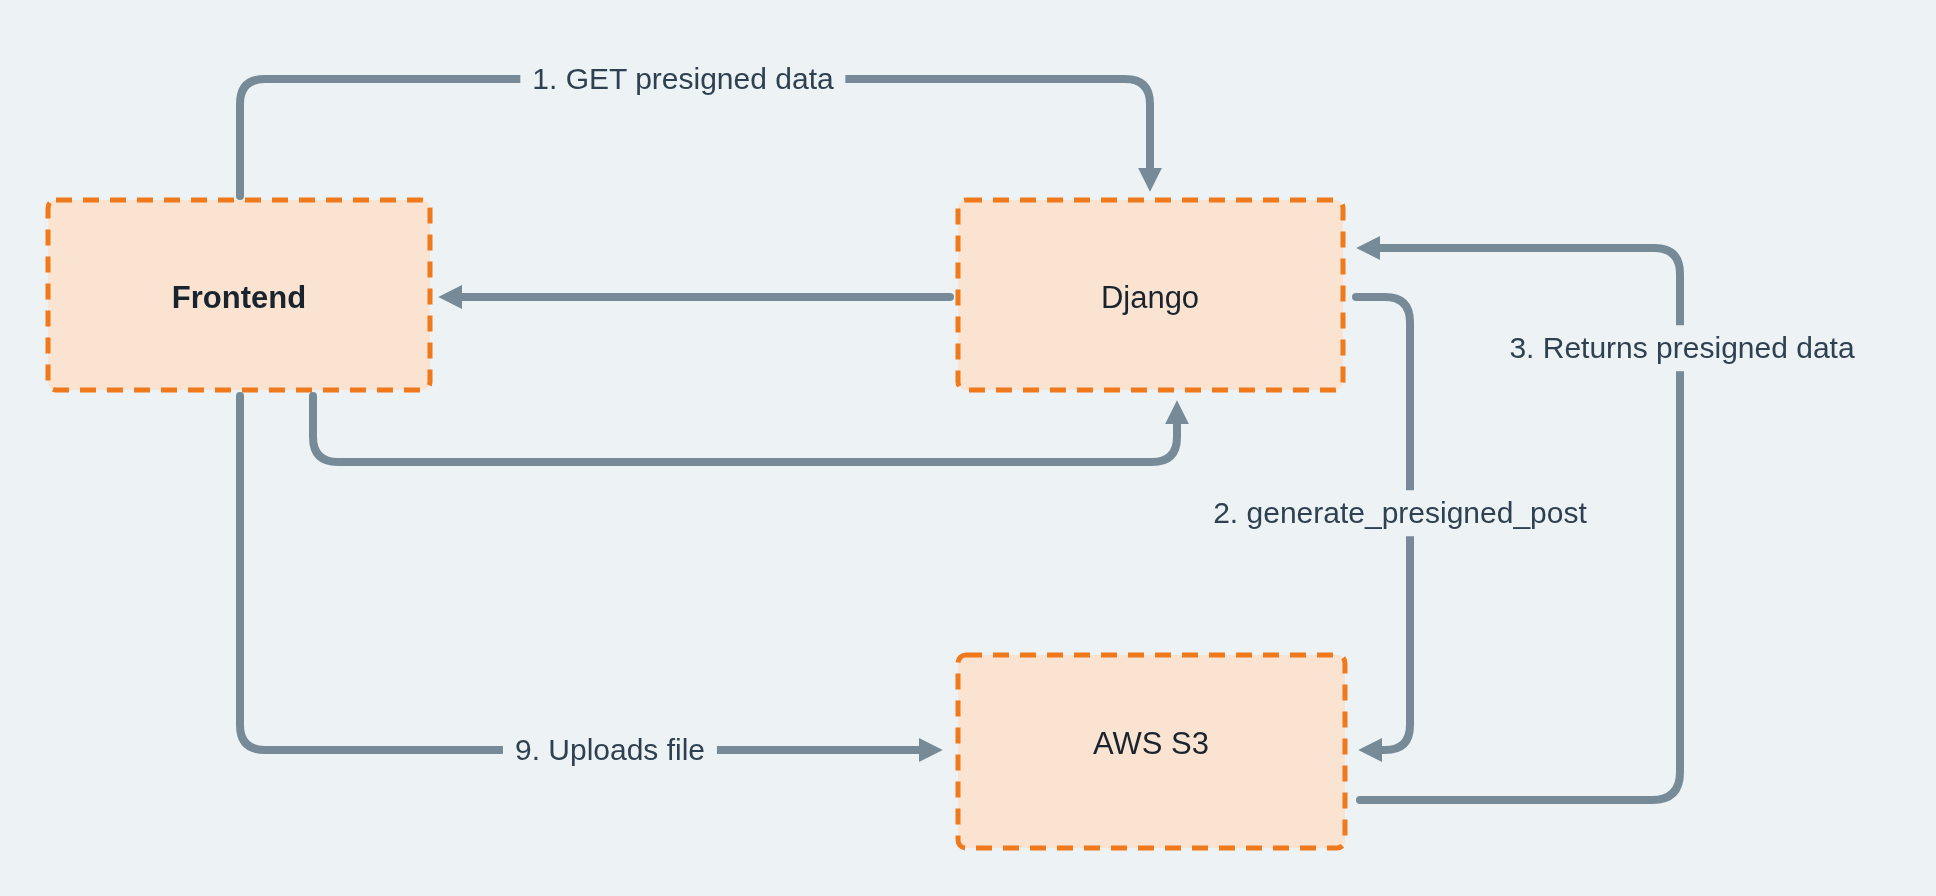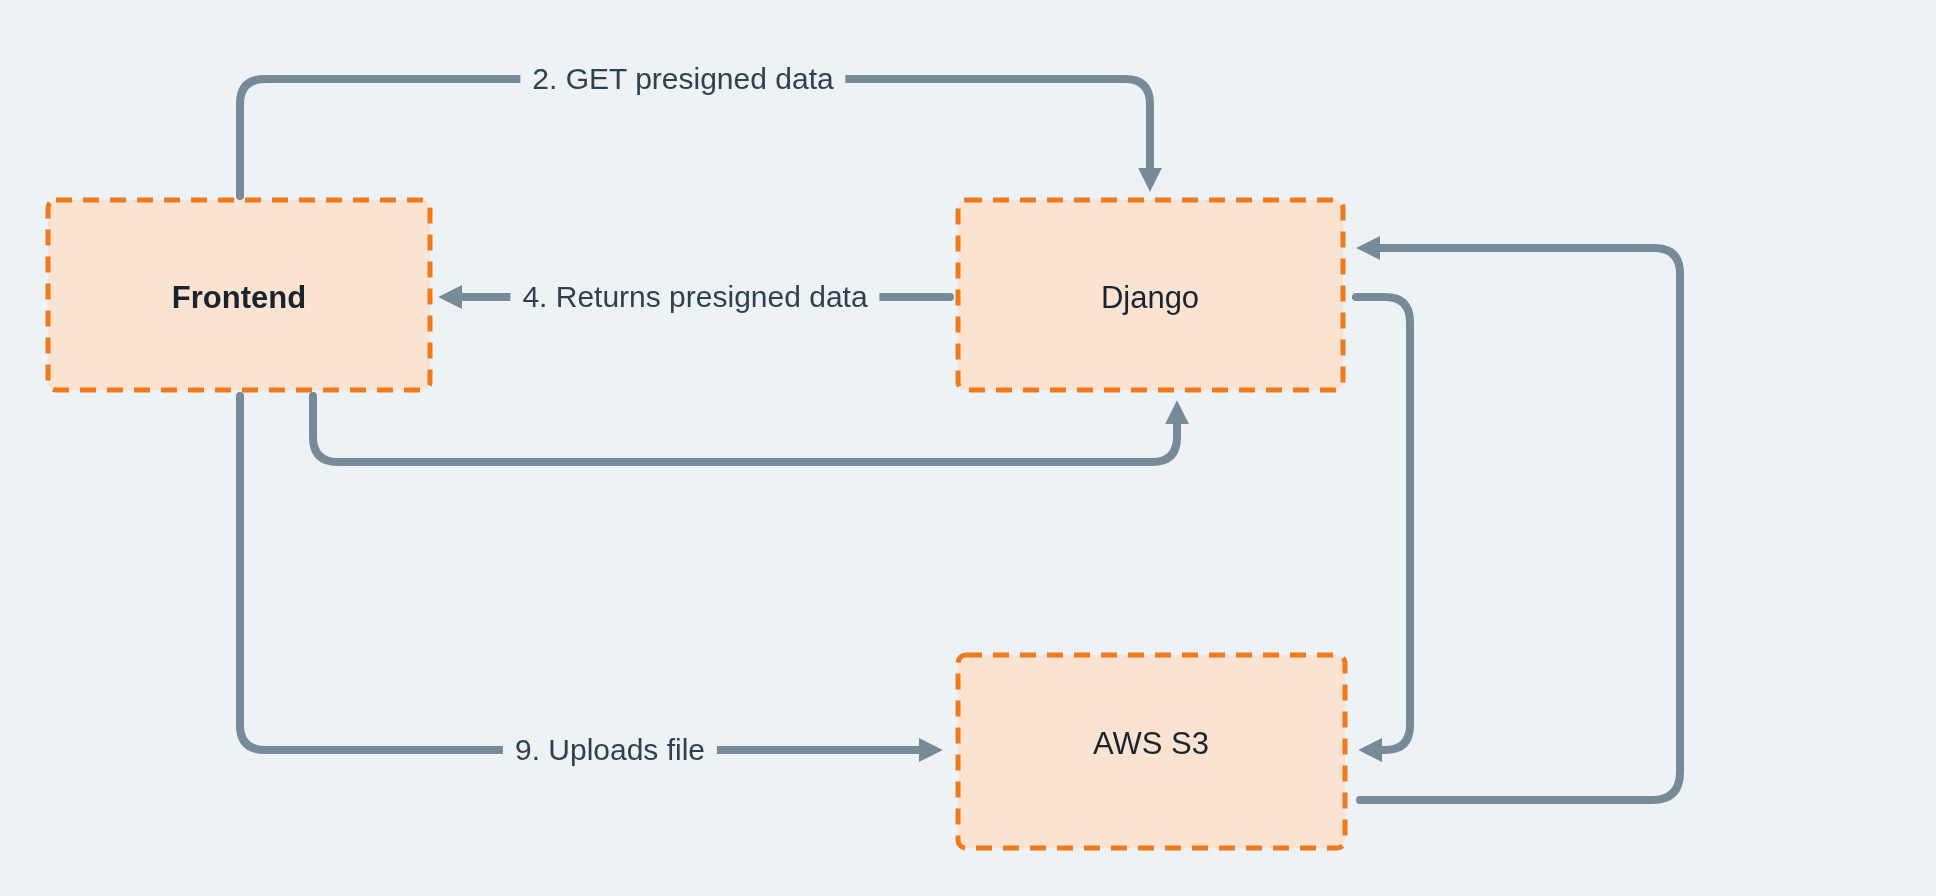--- a/index.html
+++ b/index.html
@@ -90,17 +90,18 @@
       <path class="flow-line" marker-end="url(#arrowhead)" d="M 950 297 L 461 297"></path>
       <path class="flow-line" marker-end="url(#arrowhead)" d="M 240 396 L 240 725 Q 240 750 265 750 L 920 750"></path>
       <path class="flow-line" marker-end="url(#arrowhead)" d="M 313 396 L 313 437 Q 313 462 338 462 L 1152 462 Q 1177 462 1177 437 L 1177 423"></path>
     </g>
   </svg>
 
   <div class="node-label" style="left:239px;  top:297px;font-weight:bold;">Frontend</div>
   <div class="node-label" style="left:1150px; top:297px;text-align:center;">Django</div>
   <div class="node-label" style="left:1151px; top:743px;">AWS S3</div>
 
-  <div class="arrow-label" style="left:683px;  top:79px;">2. GET presigned data</div>
-  <div class="arrow-label" style="left:695px;  top:297px;">4. Returns presigned data</div>
+  <div class="arrow-label" style="left:683px;  top:79px;">1. GET presigned data</div>
+  <div class="arrow-label" style="left:1400px; top:513px;">2. generate_presigned_post</div>
+  <div class="arrow-label" style="left:1682px; top:348px;">3. Returns presigned data</div>
   <div class="arrow-label" style="left:610px;  top:750px;">9. Uploads file</div>
 
 </div>
 
 </body></html>

